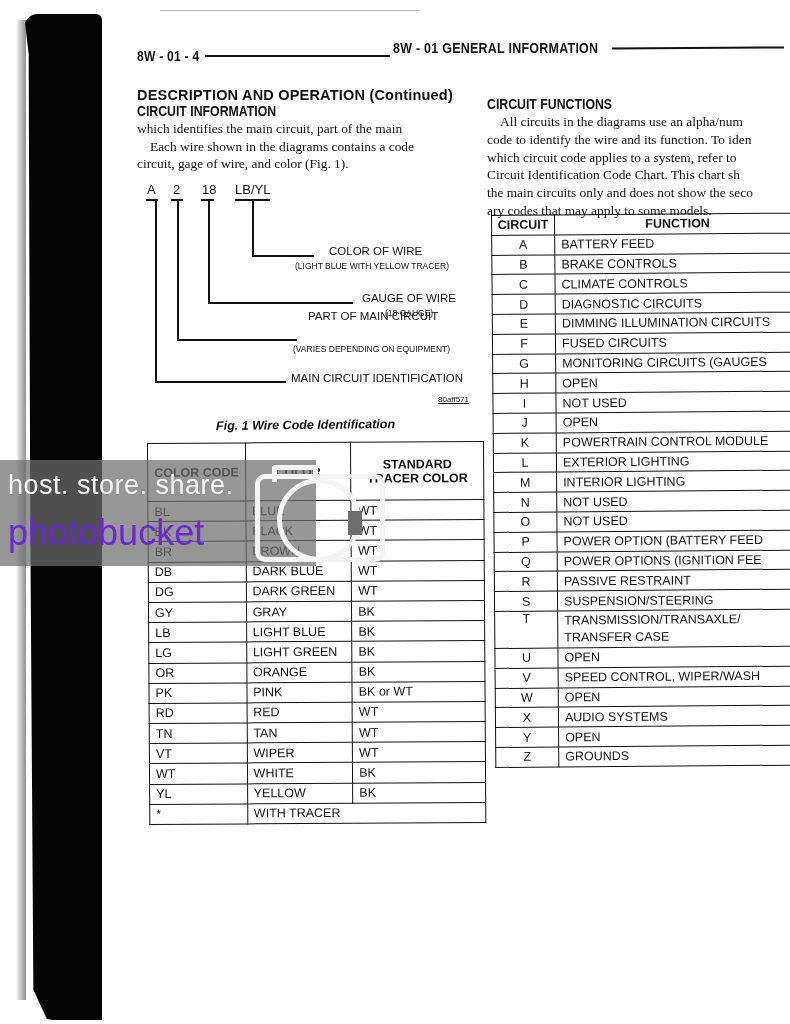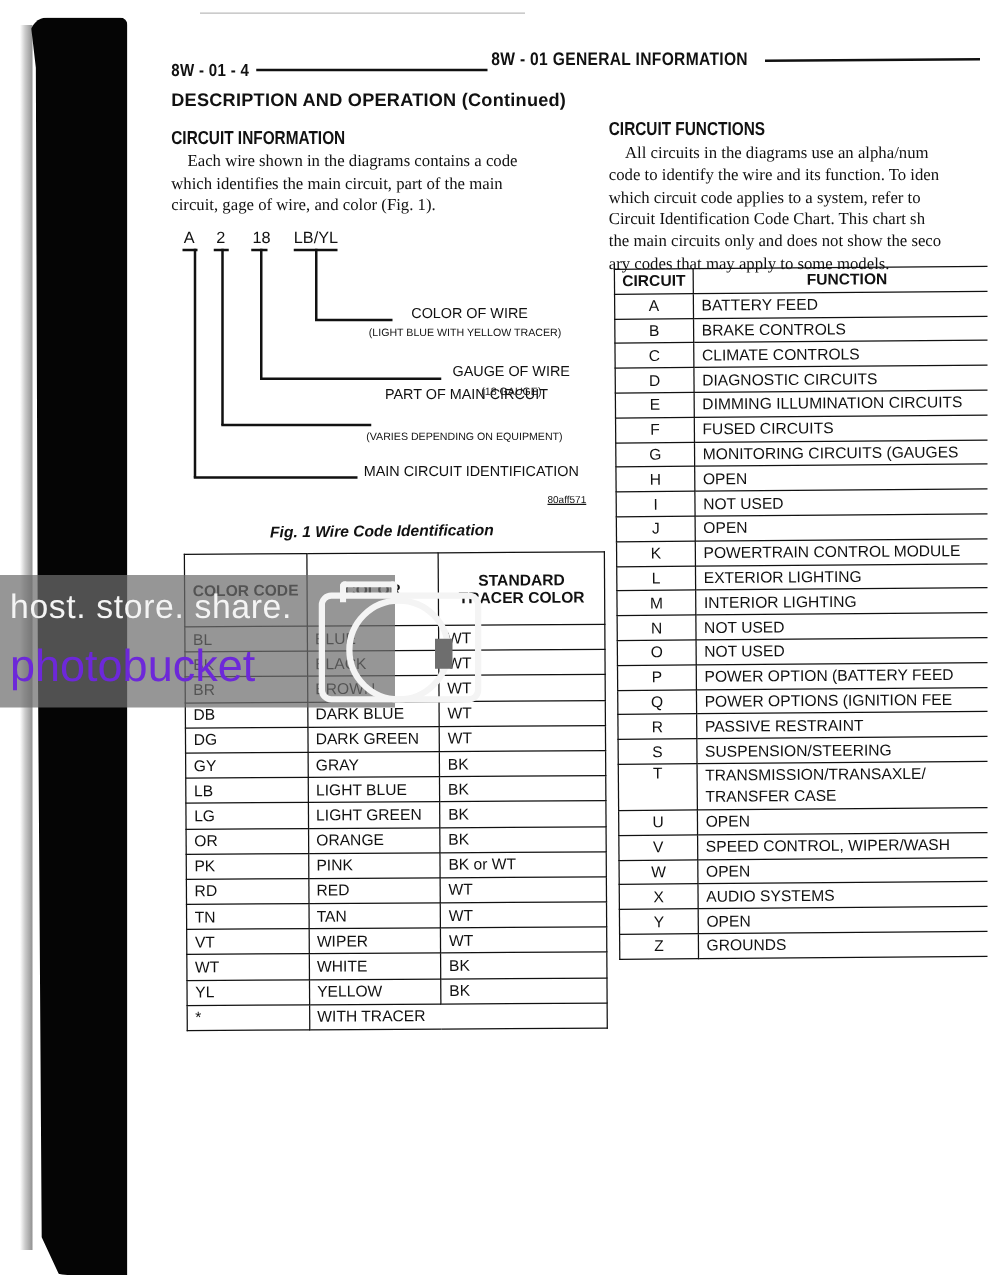--- a/index.html
+++ b/index.html
@@ -19,21 +19,21 @@
     background:linear-gradient(90deg, #fff 0%, #999 40%, #222 100%);
     opacity:.5;
   }
   .topline { position:absolute; left:160px; top:10px; width:260px; height:1px; background:#bbb; }
 
   .hdr-left { position:absolute; left:137px; top:48px; font-family:"Liberation Sans", sans-serif; font-weight:bold; font-size:14px; letter-spacing:.3px; transform:scaleX(.86); transform-origin:left; }
   .hdr-rule1 { position:absolute; left:205px; top:55px; width:185px; height:2px; background:#111; }
   .hdr-right { position:absolute; left:393px; top:40px; font-weight:bold; font-size:14.5px; letter-spacing:.3px; transform:scaleX(.86); transform-origin:left; white-space:nowrap; }
   .hdr-rule2 { position:absolute; left:612px; top:47px; width:172px; height:2px; background:#111; transform:rotate(-.4deg); }
 
-  .sec-title { position:absolute; left:137px; top:73px; font-weight:900; font-size:14.5px; letter-spacing:.2px;text-align:right; }
+  .sec-title { position:absolute; left:137px; top:87px; font-weight:900; font-size:14.5px; letter-spacing:.2px;text-align:right; }
 
   .h2 { position:absolute; font-weight:bold; font-size:15px; transform:scaleX(.82); transform-origin:left; white-space:nowrap; }
   .para { position:absolute; font-family:"Liberation Serif", serif; font-size:13.4px; line-height:17.5px; text-align:justify; }
   .para .l { display:block; white-space:nowrap; }
 
   
   .diag { position:absolute; left:140px; top:178px; width:340px; height:230px; }
   .diag .code { position:absolute; top:4px; font-size:13px; }
   .diag .bar { position:absolute; height:1.5px; background:#111; }
   .diag .v { position:absolute; width:1.5px; background:#111; }
@@ -79,22 +79,22 @@
 
 <div class="hdr-left">8W - 01 - 4</div>
 <div class="hdr-rule1"></div>
 <div class="hdr-right">8W - 01 GENERAL INFORMATION</div>
 <div class="hdr-rule2"></div>
 
 <div class="sec-title">DESCRIPTION AND OPERATION (Continued)</div>
 
 <div class="h2" style="left:137px; top:102px;">CIRCUIT INFORMATION</div>
 <div class="para" style="left:137px; top:120px; width:328px;">
+  <span class="l">which identifies the main circuit, part of the main</span>
   <span class="l" style="padding-left:13px;">Each wire shown in the diagrams contains a code</span>
-  <span class="l">which identifies the main circuit, part of the main</span>
   <span class="l">circuit, gage of wire, and color (Fig. 1).</span>
 </div>
 
 <div class="diag">
   <span class="code" style="left:7px;">A</span>
   <span class="code" style="left:33px;">2</span>
   <span class="code" style="left:62px;">18</span>
   <span class="code" style="left:95px;">LB/YL</span>
 
   <div class="bar" style="left:6px; top:21px; width:12px;"></div>

